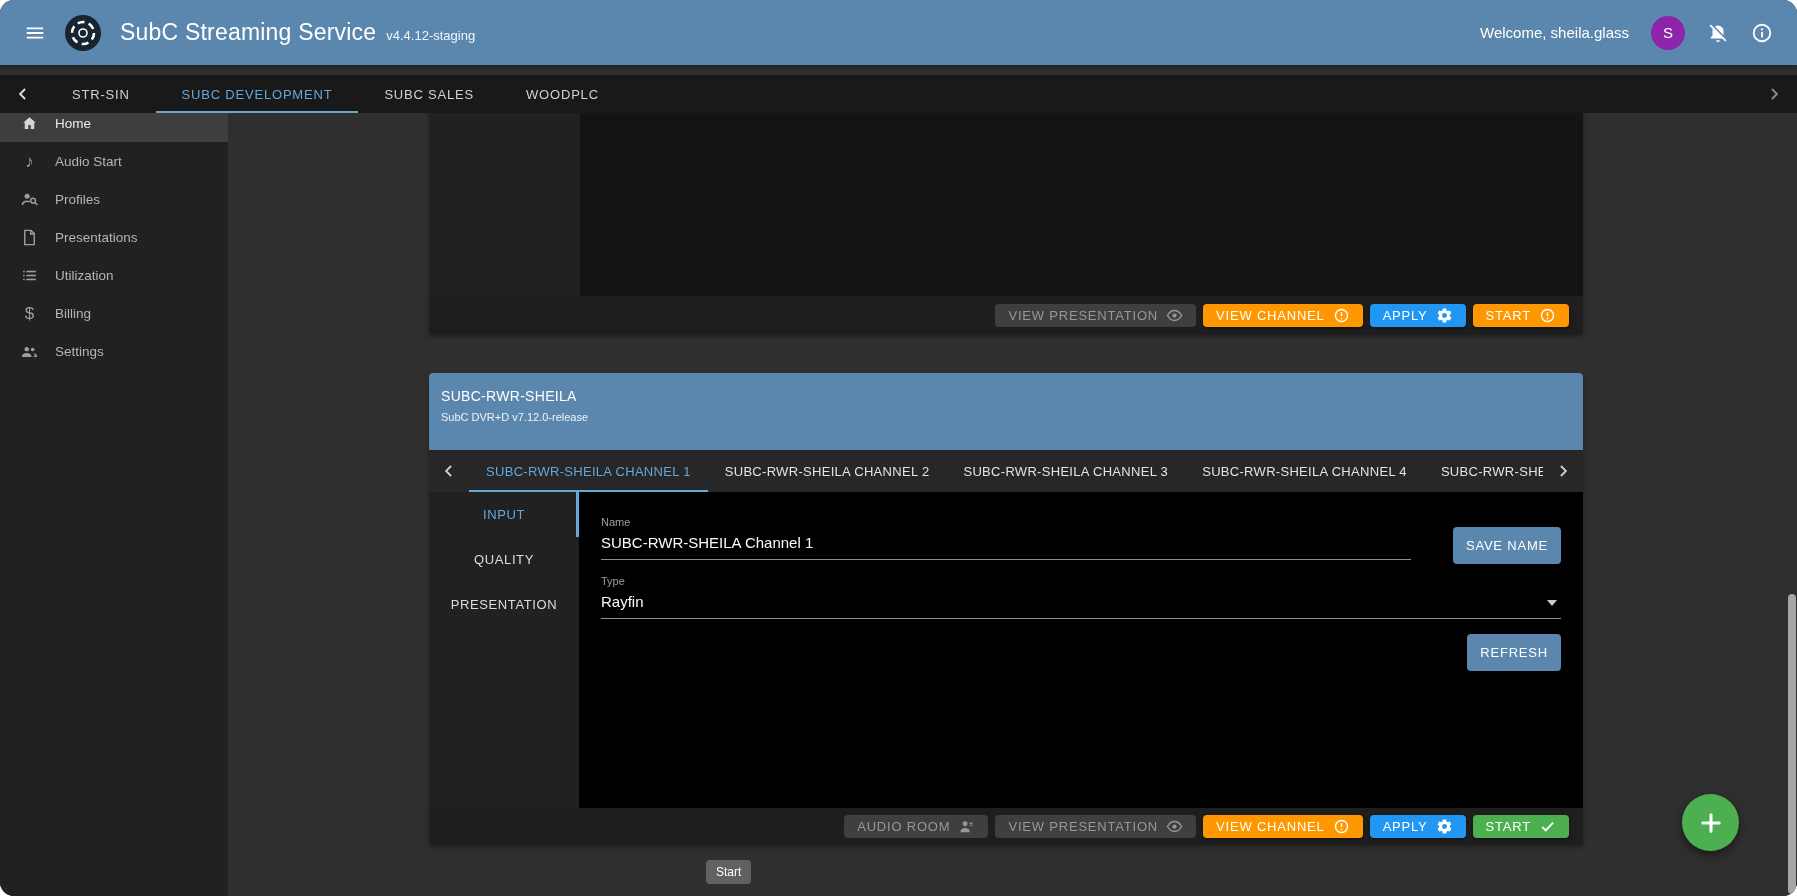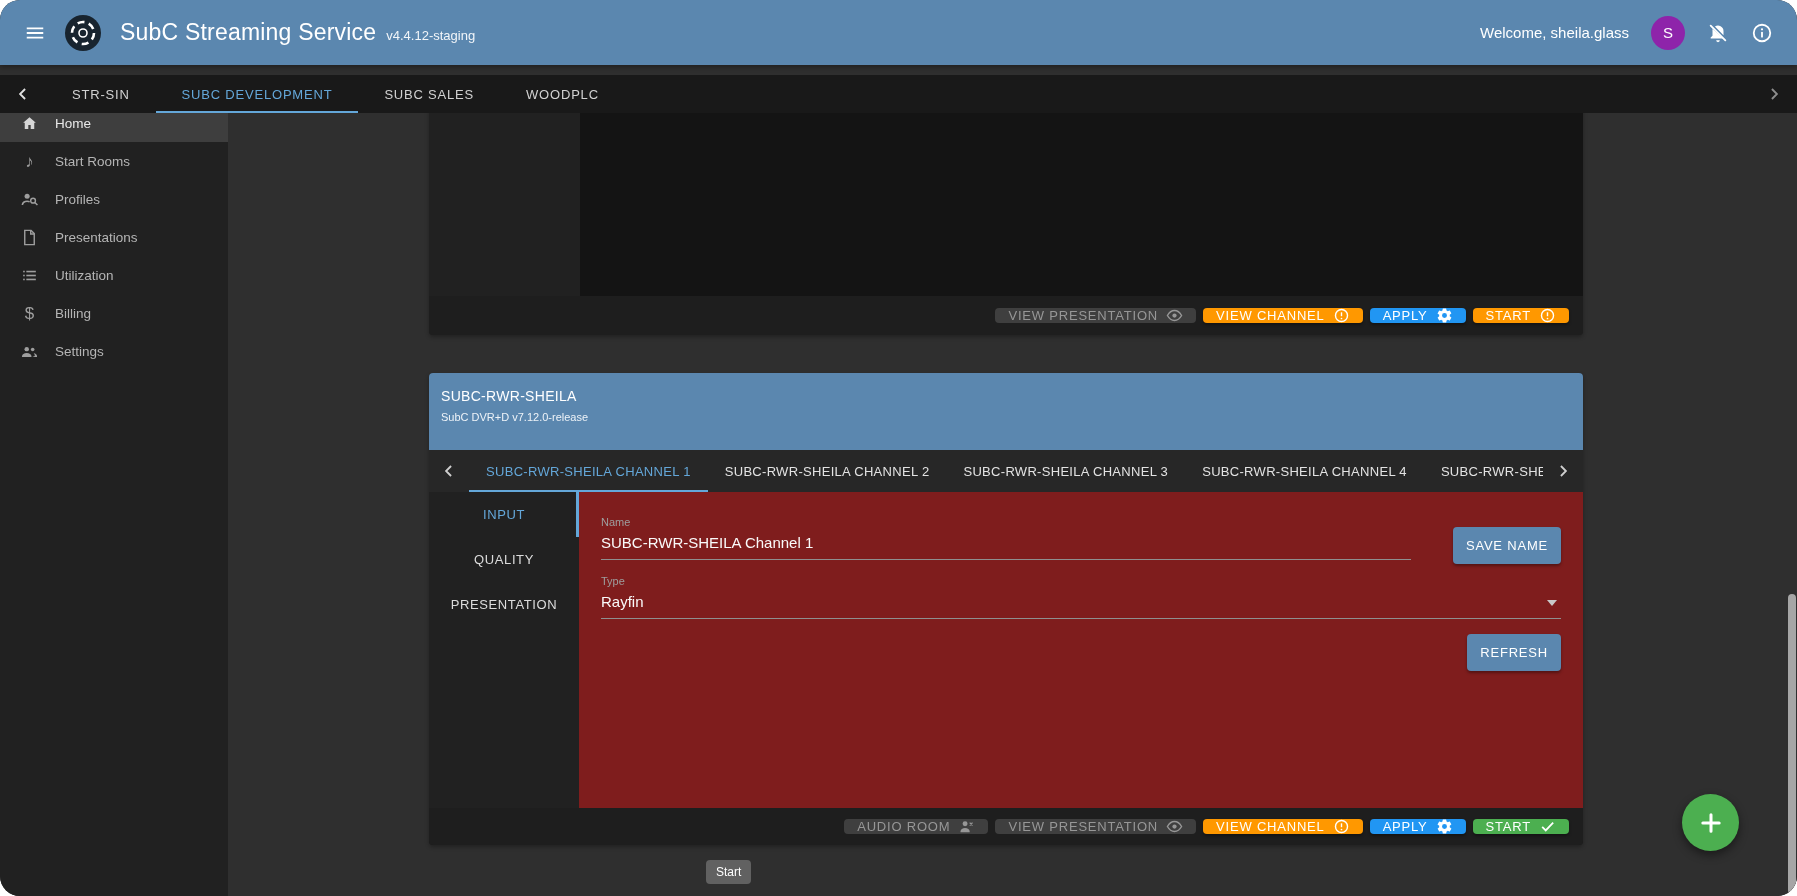--- a/index.html
+++ b/index.html
@@ -5,21 +5,21 @@
   :root{
     --steel:#5b87af;
     --accent:#64a7d9;
     --orange:#ff9800;
     --blue:#2196f3;
     --green:#4caf50;
     --avatar:#8e24aa;
   }
   *{box-sizing:border-box;}
   body{margin:0;background:#ffffff;font-family:"Liberation Sans",sans-serif;}
-  .screen{position:relative;width:1797px;height:896px;background:#2f2f2f;overflow:hidden;border-radius:20px;}
+  .screen{position:relative;width:1797px;height:896px;background:#2f2f2f;overflow:hidden;border-radius:14px;}
 
   
   .appbar{position:absolute;top:0;left:0;right:0;height:65px;background:var(--steel);display:flex;align-items:center;padding:0 24px;gap:18px;box-shadow:0 2px 5px rgba(0,0,0,.35);z-index:5;}
   .appbar .titlewrap{display:flex;align-items:baseline;gap:10px;color:#fff;}
   .app-title{font-size:23px;font-weight:500;letter-spacing:.2px;}
   .app-version{font-size:13px;color:#f1f5f9;}
   .appbar-right{margin-left:auto;display:flex;align-items:center;gap:22px;color:#fff;}
   .welcome{font-size:15px;}
   .avatar{width:34px;height:34px;border-radius:50%;background:var(--avatar);color:#fff;display:flex;align-items:center;justify-content:center;font-size:15px;cursor:pointer;}
   .iconbtn{display:flex;align-items:center;justify-content:center;cursor:pointer;background:none;border:none;padding:0;}
@@ -54,37 +54,37 @@
   .card-device{position:absolute;left:201px;top:270px;width:1154px;height:472px;background:#1c1c1c;border-radius:4px;display:flex;flex-direction:column;overflow:hidden;box-shadow:0 2px 4px rgba(0,0,0,.3);}
   .dev-header{height:77px;flex:none;background:var(--steel);color:#fff;padding:15px 12px 0 12px;}
   .dev-name{font-size:14px;letter-spacing:.3px;}
   .dev-info{font-size:11px;color:#eef3f8;margin-top:7px;}
   .dev-tabs{height:42px;flex:none;background:#272727;display:flex;align-items:stretch;}
   .dev-tabs .chev{width:40px;flex:none;display:flex;align-items:center;justify-content:center;color:#cfcfcf;cursor:pointer;}
   .dtab-scroller{flex:1;display:flex;overflow:hidden;}
   .dtab{flex:none;display:flex;align-items:center;padding:0 17px;font-size:13px;letter-spacing:.3px;color:#e3e3e3;position:relative;cursor:pointer;white-space:nowrap;}
   .dtab.active{color:var(--accent);}
   .dtab.active::after{content:"";position:absolute;left:0;right:0;bottom:0;height:2px;background:var(--accent);}
-  .dev-body{flex:1;display:flex;min-height:0;background:#7f1d1d;}
+  .dev-body{flex:1;display:flex;min-height:0;background:#000000;}
   .vtabs{width:150px;flex:none;background:#212121;}
   .vtab{height:45px;display:flex;align-items:center;justify-content:center;font-size:13px;letter-spacing:.6px;color:#dcdcdc;position:relative;cursor:pointer;}
   .vtab.active{color:var(--accent);}
   .vtab.active::after{content:"";position:absolute;right:0;top:0;bottom:0;width:3px;background:var(--accent);}
   .form{flex:1;padding:24px 22px 0 22px;}
   .field-label{font-size:11px;color:#9e9e9e;margin-bottom:6px;}
   .field-value{font-size:15px;color:#fafafa;padding-bottom:8px;border-bottom:1px solid #8f8f8f;position:relative;cursor:text;}
   .select .field-value{cursor:pointer;}
   .caret{position:absolute;right:4px;bottom:12px;width:0;height:0;border-left:5px solid transparent;border-right:5px solid transparent;border-top:6px solid #c9c9c9;}
   .frow{display:flex;align-items:flex-end;}
   .name-field{width:810px;}
   .type-field{width:100%;}
   .camera-field{width:825px;}
   .fspacer{flex:1;}
   .mt{margin-top:15px;}
-  .btn{display:inline-flex;align-items:center;gap:8px;height:15px;padding:0 13px;border:none;border-radius:4px;font-family:"Liberation Sans",sans-serif;font-size:13px;font-weight:500;letter-spacing:.8px;cursor:pointer;box-shadow:0 2px 3px rgba(0,0,0,.35);white-space:nowrap;}
+  .btn{display:inline-flex;align-items:center;gap:8px;height:23px;padding:0 13px;border:none;border-radius:4px;font-family:"Liberation Sans",sans-serif;font-size:13px;font-weight:500;letter-spacing:.8px;cursor:pointer;box-shadow:0 2px 3px rgba(0,0,0,.35);white-space:nowrap;}
   .btn svg{width:17px;height:17px;flex:none;}
   .btn-steel{background:var(--steel);color:#fff;height:37px;margin-bottom:-4px;}
   .btn-disabled{background:#3f3f3f;color:#979797;cursor:default;box-shadow:none;}
   .btn-orange{background:var(--orange);color:#fff;}
   .btn-blue{background:var(--blue);color:#fff;}
   .btn-green{background:var(--green);color:#fff;}
   .dev-footer{height:37px;flex:none;display:flex;align-items:center;justify-content:flex-end;gap:7px;padding:0 14px;background:#1e1e1e;}
 
   
   .tooltip{position:absolute;left:706px;top:860px;background:#616161;color:#fff;font-size:12px;padding:5px 10px;border-radius:4px;z-index:6;}
@@ -165,21 +165,21 @@
     <div class="side-item active">
       <span class="sicon">
           <svg viewBox="0 0 24 24" width="19" height="19">
             <path fill="currentColor" d="M12 4l8 7h-2v8h-4.5v-5h-3v5H6v-8H4z"></path>
           </svg>
         </span>
       <span>Home</span>
     </div>
     <div class="side-item">
       <span class="sicon glyph-icon">♪</span>
-      <span>Start Rooms</span>
+      <span>Audio Start</span>
     </div>
     <div class="side-item">
       <span class="sicon">
           <svg viewBox="0 0 24 24" width="19" height="19">
             <circle cx="9" cy="8" r="3.2" fill="currentColor"></circle>
             <path d="M3 19c0-3 2.7-4.8 6-4.8 1.2 0 2.3.23 3.2.65" fill="none" stroke="currentColor" stroke-width="2"></path>
             <circle cx="16.5" cy="13.5" r="3" fill="none" stroke="currentColor" stroke-width="1.8"></circle>
             <path d="M18.8 15.8L22 19" stroke="currentColor" stroke-width="1.8"></path>
           </svg>
         </span>

